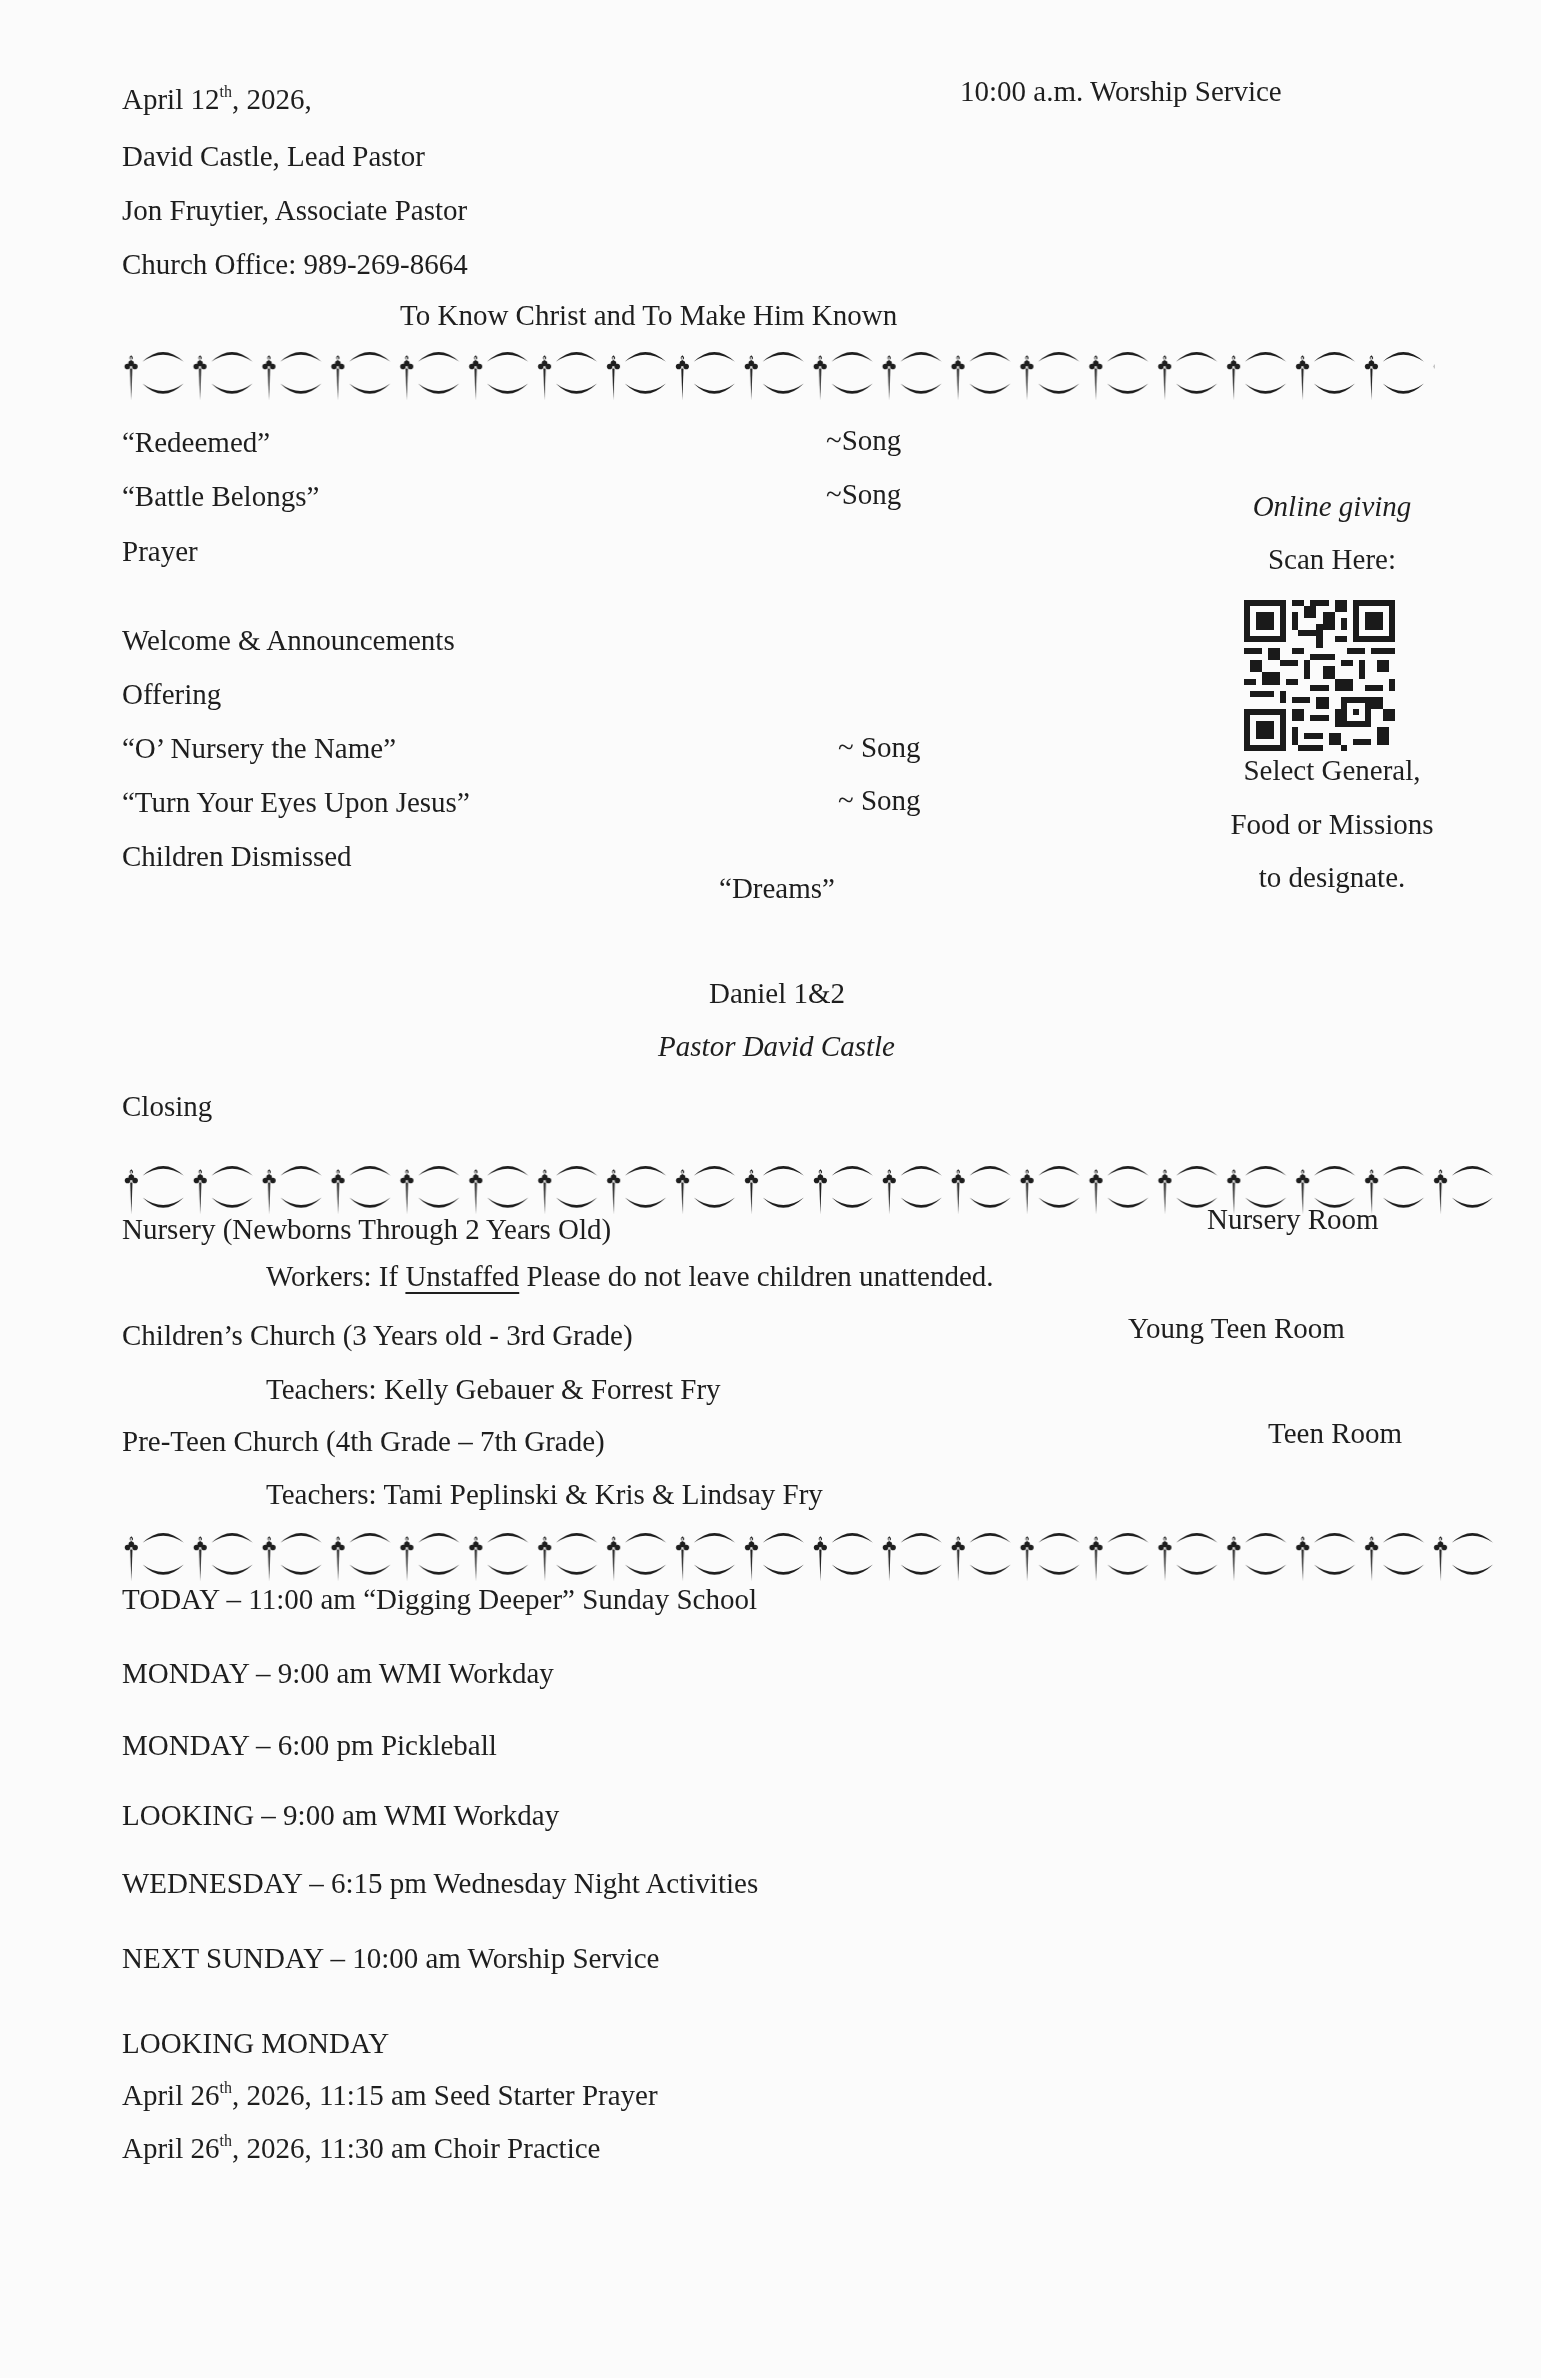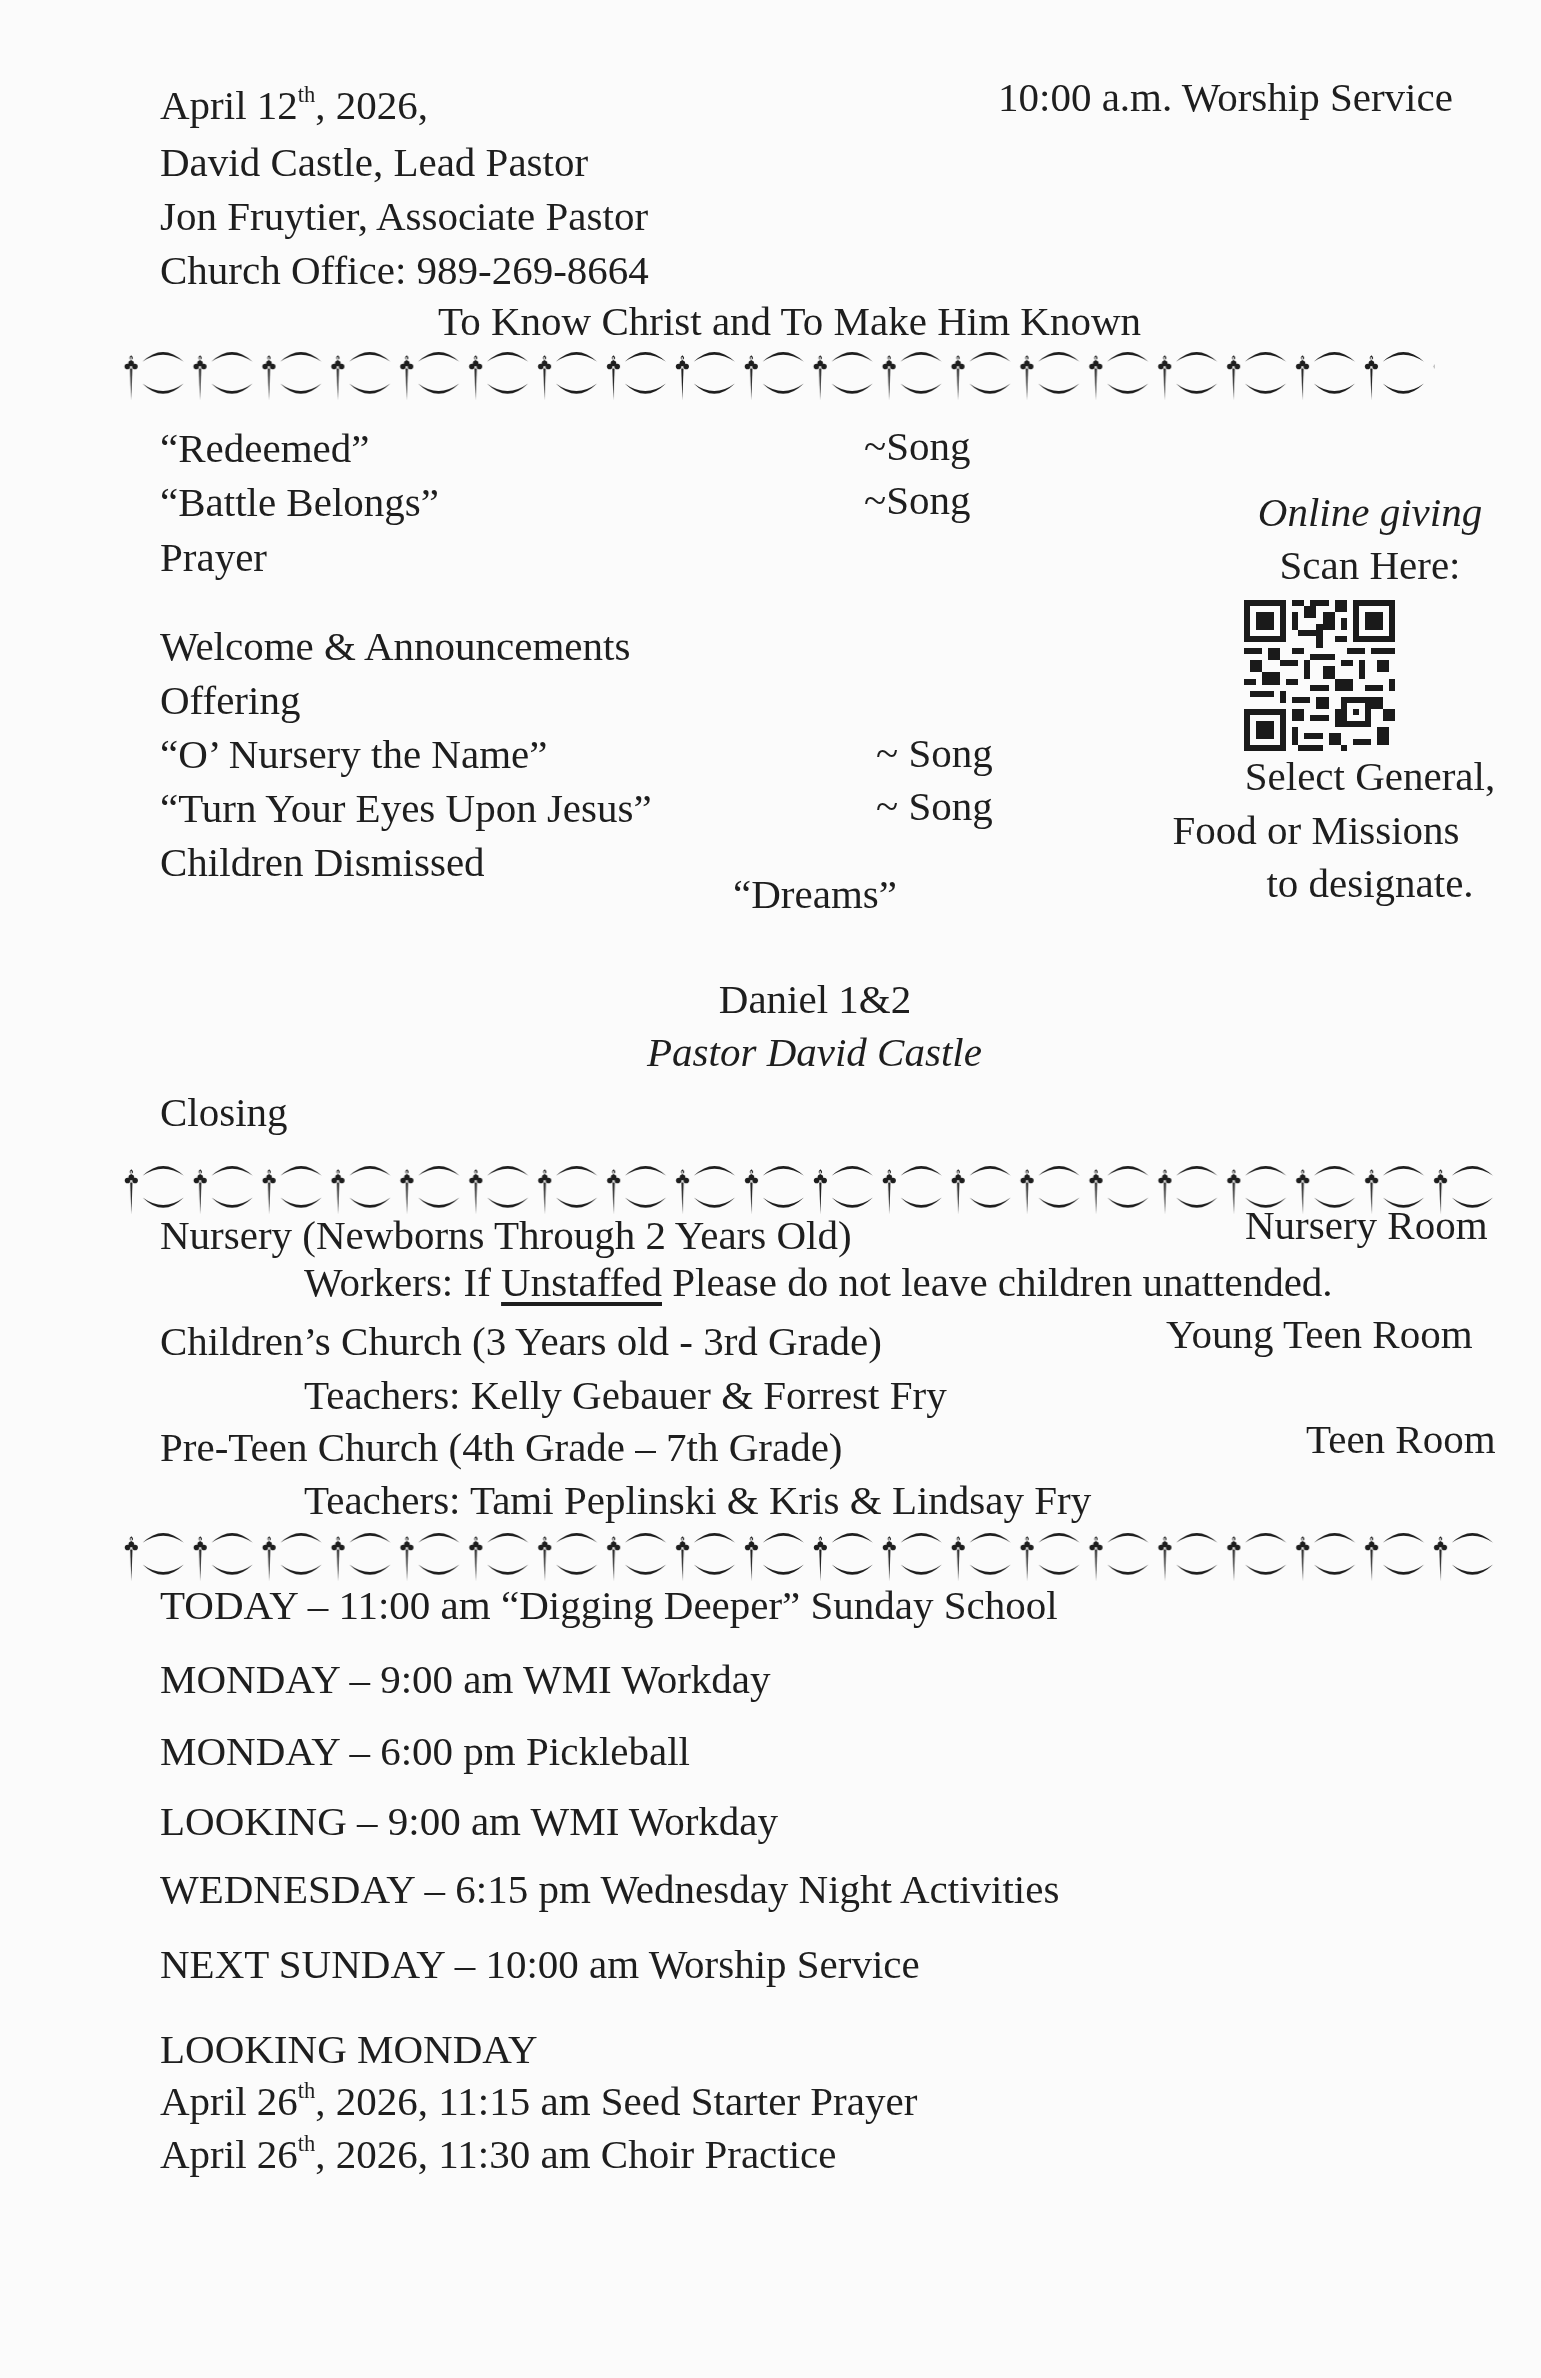--- a/index.html
+++ b/index.html
@@ -5,21 +5,21 @@
   html, body { margin: 0; padding: 0; }
   body {
     width: 1541px; height: 2379px;
     background: #fbfbfb;
     color: #1e1e1e;
     font-family: "Liberation Serif", "DejaVu Serif", serif;
     position: relative;
     overflow: hidden;
   }
   .abs { position: absolute; white-space: nowrap; line-height: 1; }
-  .t44 { font-size: 41px; margin-left: 38px; }
+  .t44 { font-size: 29px; }
   .bold { font-weight: normal; }
   sup { font-size: 0.55em; vertical-align: 0.75em; line-height: 0; }
   .center { text-align: center; }
   .u { text-decoration: underline; text-underline-offset: 5.6px; }
   .divider { position: absolute; left: 119px; height: 60px; }
   .qr { position: absolute; left: 1242px; top: 600px; width: 155px; height: 151px; }
 </style>
 </head>
 <body>
 
@@ -123,21 +123,21 @@
       <rect x="10" y="22" width="3" height="1"></rect>
       <rect x="14" y="22" width="2" height="2"></rect>
       <rect x="18" y="23" width="3" height="1"></rect>
       <rect x="22" y="21" width="2" height="3"></rect>
     <rect x="9" y="24" width="4" height="1"></rect>
       <rect x="16" y="24" width="1" height="1"></rect>
       <rect x="23" y="18" width="2" height="2"></rect>
   </g>
 </svg>
 <div class="abs t44 center" style="left:1158px; top:756px; width:348px;">Select General,</div>
-<div class="abs t44 center" style="left:1104px; top:810px; width:348px;">Food or Missions</div>
+<div class="abs t44 center" style="left:1158px; top:810px; width:348px;">Food or Missions</div>
 <div class="abs t44 center" style="left:1158px; top:863px; width:348px;">to designate.</div>
 
 <div class="abs t44 center" style="left:565px; top:874px; width:424px;">“Dreams”</div>
 <div class="abs t44 center" style="left:565px; top:979px; width:424px;">Daniel 1&amp;2</div>
 <div class="abs t44 center" style="left:527px; top:1032px; width:499px;font-style:italic;">Pastor David Castle</div>
 <div class="abs t44" style="left:122px; top:1092px;">Closing</div>
 
 <svg class="divider" style="top:1158px;" width="1384" height="60" viewBox="0 0 1470 64">
     <rect width="1470" height="64" fill="url(#orn)"></rect>
   </svg>

